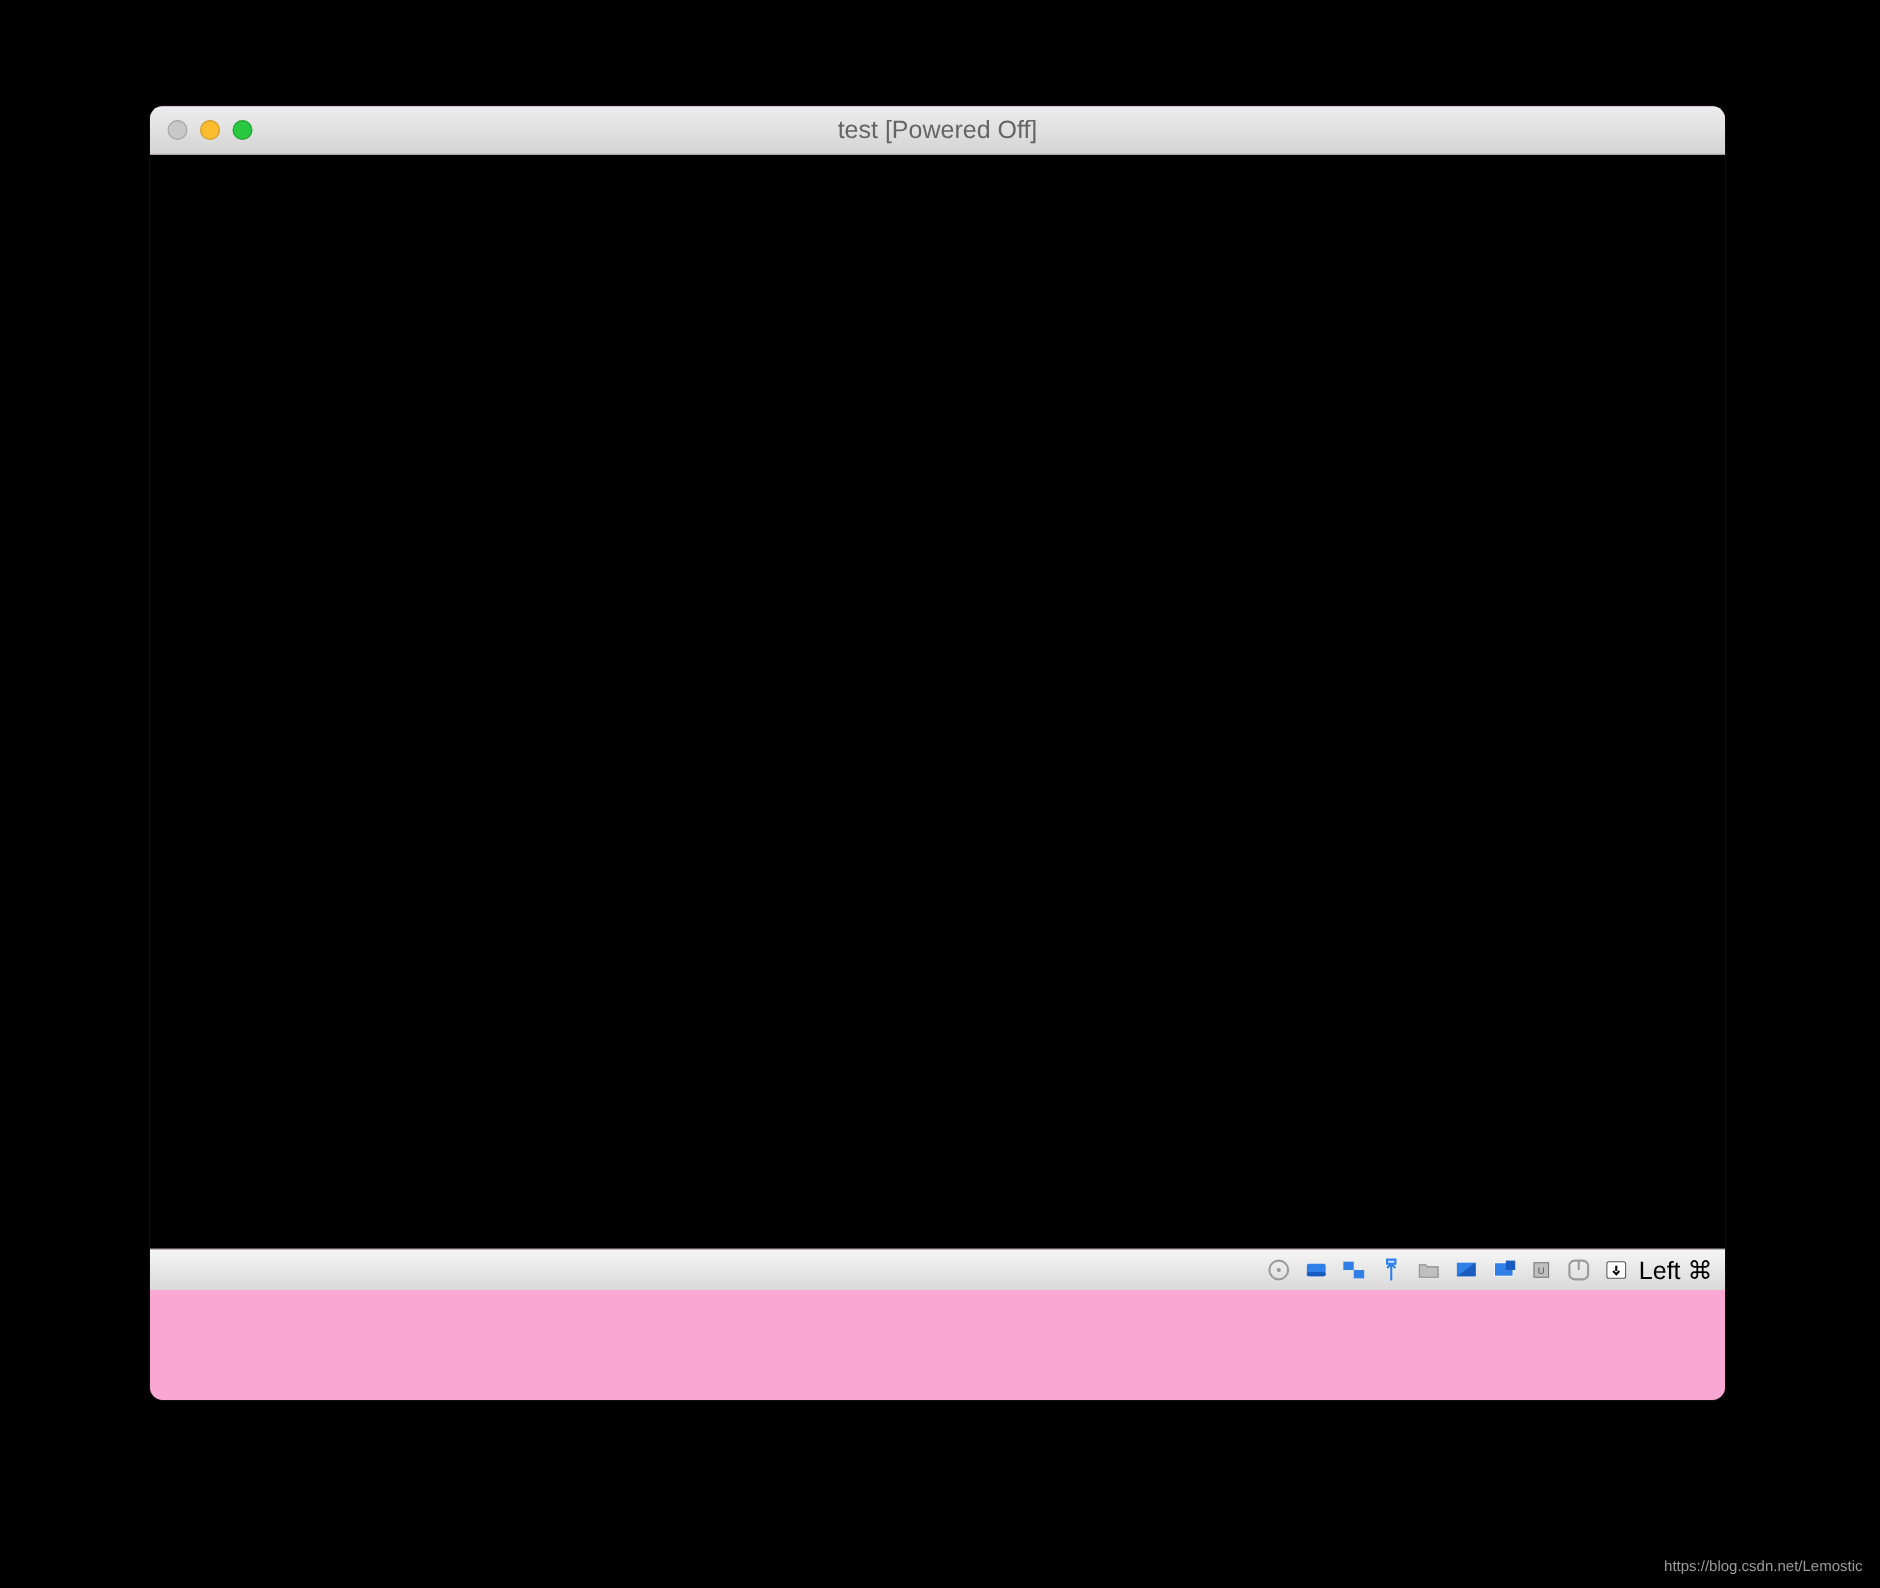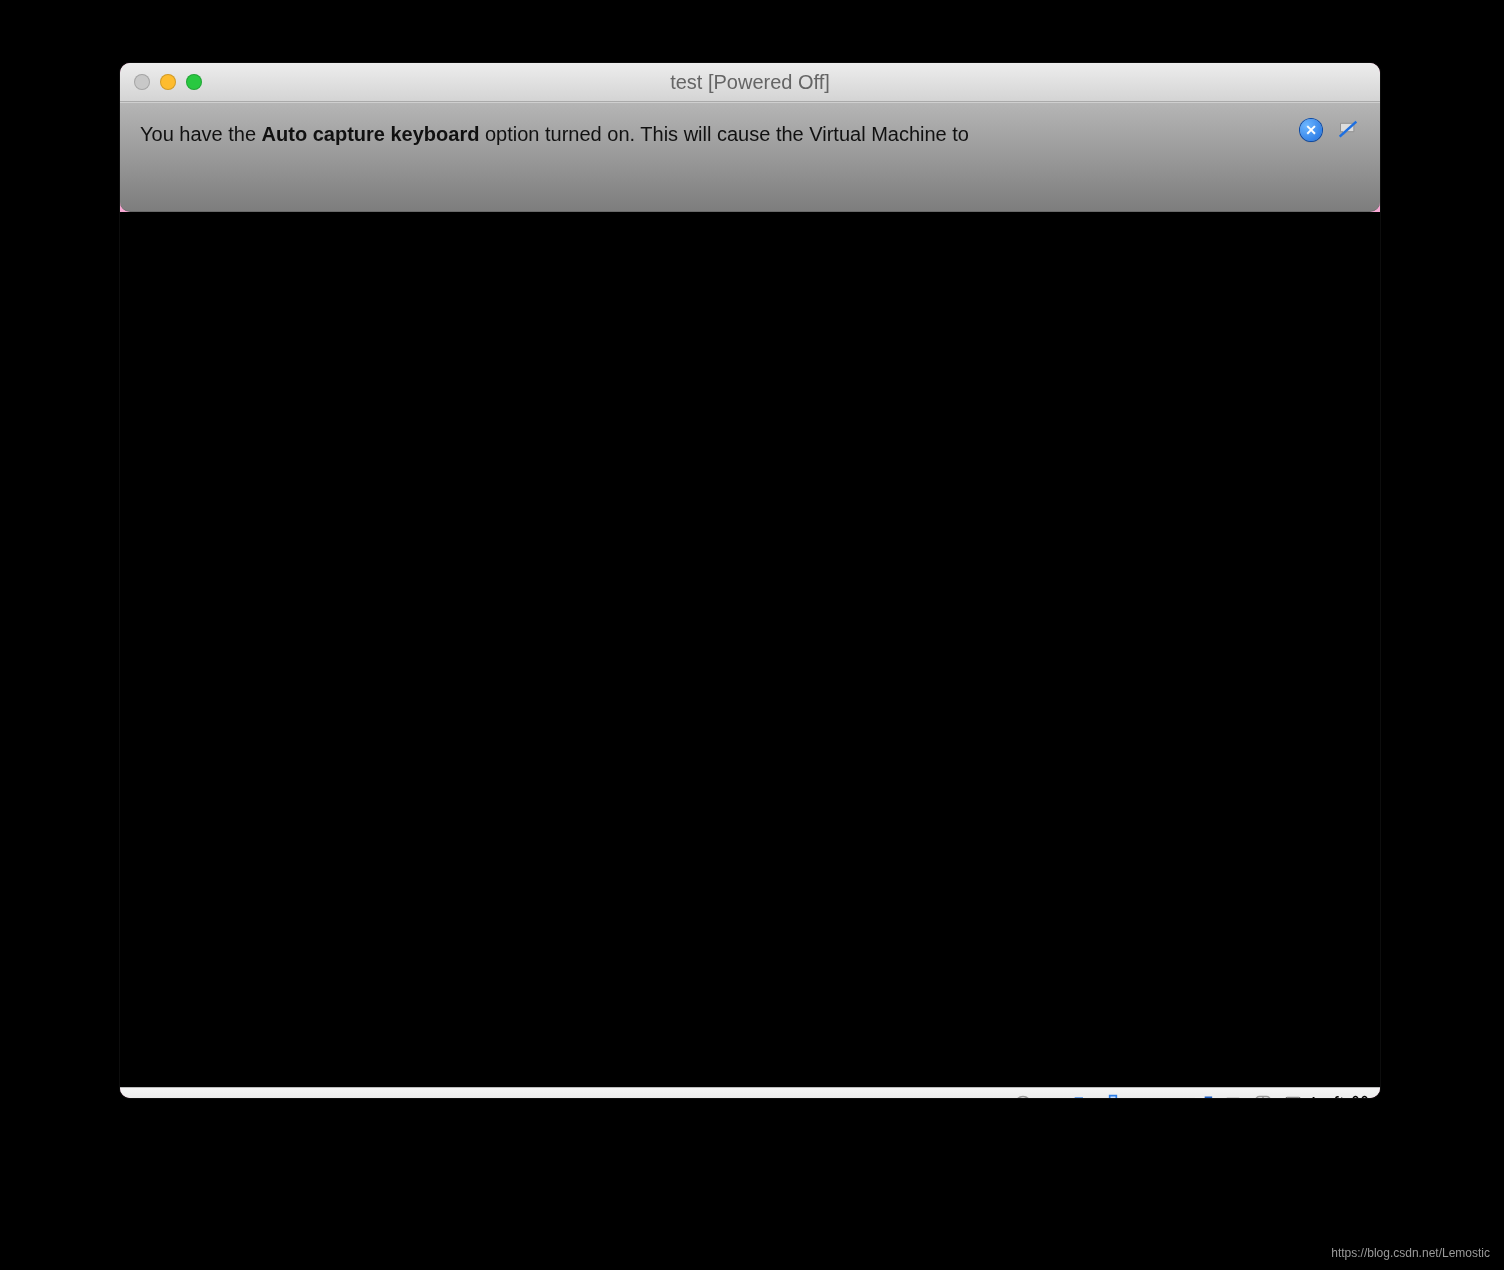--- a/index.html
+++ b/index.html
@@ -1,16 +1,16 @@
 <!DOCTYPE html>
 <html><head>
 <meta charset="utf-8">
 <style>
 html,body{margin:0;padding:0;width:1504px;height:1270px;background:#000;font-family:-apple-system,"Helvetica Neue",Arial,sans-serif;overflow:hidden}
-.win{position:absolute;left:120px;top:63px;width:1260px;height:1035px;border-radius:10px;overflow:hidden;background:#f9a8d4;box-shadow:0 0 0 1px rgba(255,255,255,.05)}
+.win{position:absolute;left:120px;top:85px;width:1260px;height:1035px;border-radius:10px;overflow:hidden;background:#f9a8d4;box-shadow:0 0 0 1px rgba(255,255,255,.05)}
 .titlebar{height:38px;background:linear-gradient(#ededed,#d4d4d4);display:flex;align-items:center;position:relative;border-bottom:1px solid #aaa}
 .traffic{display:flex;gap:10px;margin-left:14px}
 .dot{width:16px;height:16px;border-radius:50%;box-shadow:inset 0 0 0 1px rgba(0,0,0,.18)}
 .close{background:#c8c8c8}
 .min{background:#febc2e}
 .zoom{background:#28c840}
 .title{position:absolute;left:0;right:0;text-align:center;font-size:20px;color:#656565;pointer-events:none}
 .notif{height:88px;background:linear-gradient(#b5b5b5,#7d7d7d);border-bottom:1px solid #6a6a6a;border-top:1px solid #cfcfcf;display:flex;align-items:flex-start;padding:20px 20px 0 20px;font-size:20px;color:#111;border-radius:0 0 10px 10px}
 .notif .msg{flex:1}
 .notif .acts{display:flex;gap:14px;margin-top:-4px}
@@ -29,36 +29,20 @@
 
   <div class="titlebar">
     <div class="traffic">
       <div class="dot close"></div>
       <div class="dot min"></div>
       <div class="dot zoom"></div>
     </div>
     <div class="title">test [Powered Off]</div>
   </div>
 
-  <div class="notif">
-    <div class="msg">
-      <span>You have the </span><b>Auto capture keyboard</b><span> option turned on. This will cause the Virtual Machine to</span>
-    </div>
-    <div class="acts">
-      <div class="xbtn">
-        <span>✕</span>
-      </div>
-      <div class="ic">
-        <svg viewBox="0 0 24 24">
-          <path d="M3 4h16v10H11l-5 4v-4H3z" fill="#dcdcdc" stroke="#888"></path>
-          <line x1="2" y1="20" x2="22" y2="2" stroke="#1d6fe0" stroke-width="3"></line>
-        </svg>
-      </div>
-    </div>
-  </div>
 
   <div class="vm" style="height:875px"></div>
 
   <div class="status">
     <div class="ic">
       <svg viewBox="0 0 24 24">
           <circle cx="12" cy="12" r="9" fill="none" stroke="#9a9a9a" stroke-width="2"></circle>
           <circle cx="12" cy="12" r="2" fill="#9a9a9a"></circle>
         </svg>
     </div>

